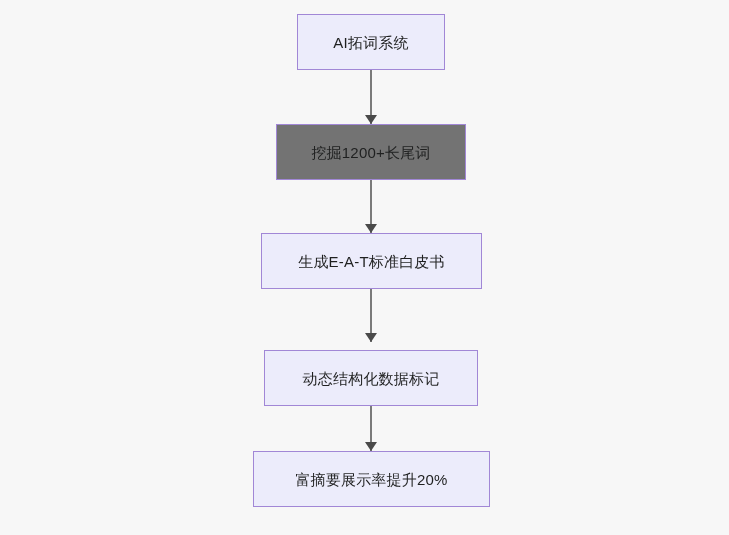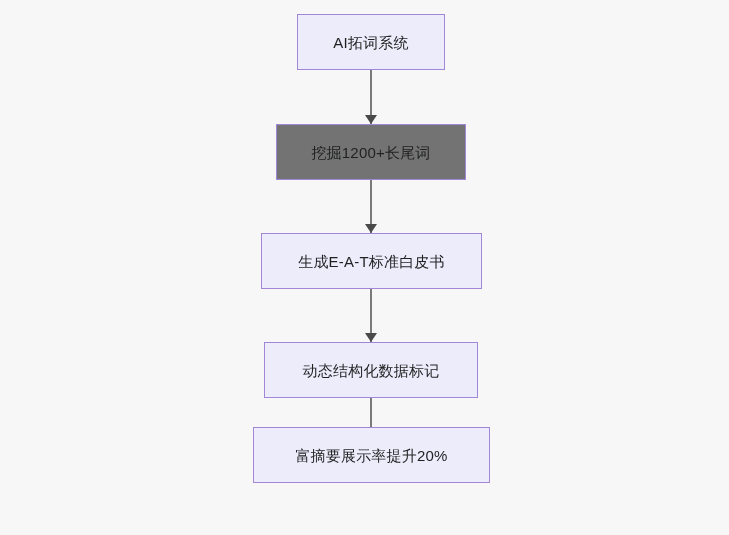--- a/index.html
+++ b/index.html
@@ -84,20 +84,20 @@
 
   <div class="node" id="node-0" style="left: 297px; top: 14px; width: 148px; height: 56px; background: rgb(236, 236, 251); border-color: rgb(161, 135, 214); color: rgb(31, 32, 32);">
     <span class="node-label">AI拓词系统</span>
   </div>
   <div class="node" id="node-1" style="left: 276px; top: 124px; width: 190px; height: 56px; background: #737373; border-color: rgb(161, 135, 214); color: rgb(31, 32, 32);">
     <span class="node-label">挖掘1200+长尾词</span>
   </div>
   <div class="node" id="node-2" style="left: 261px; top: 233px; width: 221px; height: 56px; background: rgb(236, 236, 251); border-color: rgb(161, 135, 214); color: rgb(31, 32, 32);">
     <span class="node-label">生成E-A-T标准白皮书</span>
   </div>
-  <div class="node" id="node-3" style="left: 264px; top: 342px; width: 214px; height: 56px; background: rgb(236, 236, 251); border-color: rgb(161, 135, 214); color: rgb(31, 32, 32);">
+  <div class="node" id="node-3" style="left: 264px; top: 350px; width: 214px; height: 56px; background: rgb(236, 236, 251); border-color: rgb(161, 135, 214); color: rgb(31, 32, 32);">
     <span class="node-label">动态结构化数据标记</span>
   </div>
-  <div class="node" id="node-4" style="left: 253px; top: 427px; width: 237px; height: 56px; background: rgb(236, 236, 251); border-color: rgb(161, 135, 214); color: rgb(31, 32, 32);">
+  <div class="node" id="node-4" style="left: 253px; top: 451px; width: 237px; height: 56px; background: rgb(236, 236, 251); border-color: rgb(161, 135, 214); color: rgb(31, 32, 32);">
     <span class="node-label">富摘要展示率提升20%</span>
   </div>
 
 </div>
 
 </body></html>

